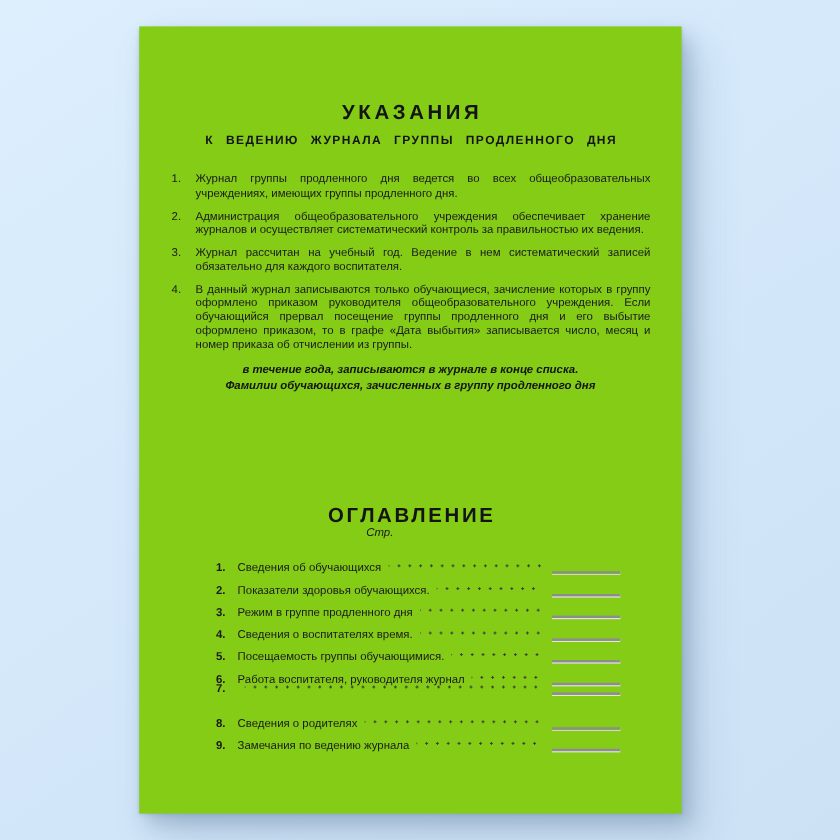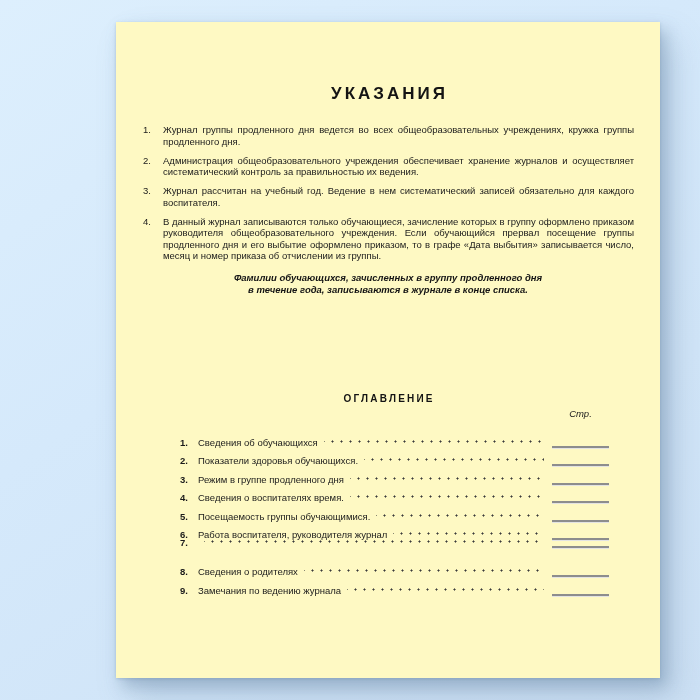--- a/index.html
+++ b/index.html
@@ -3,22 +3,22 @@
 <meta charset="utf-8">
 <style>
   html,body{margin:0;padding:0;}
   body{
     width:700px;height:700px;overflow:hidden;
     font-family:"Liberation Sans","DejaVu Sans",sans-serif;
     background:linear-gradient(145deg,#ddeffd 0%,#d5e9fb 40%,#cde1f5 100%);
     position:relative;
   }
   .page{
-    position:absolute;left:116px;top:22px;width:544px;height:656px;
-    background:#fef9c3;
+    position:absolute;left:116px;top:22px;width:452px;height:656px;
+    background:#84cc16;
     box-shadow:0 1px 3px rgba(110,140,170,.35),
                6px 8px 14px rgba(110,140,170,.40),
                14px 18px 30px rgba(110,140,170,.30);
     box-sizing:border-box;
     color:#1a1a1a;
   }
   .title{
     margin:62px 0 0 0;text-align:center;
     font-size:17px;line-height:20px;font-weight:bold;
     letter-spacing:3px;text-indent:3px;color:#141414;
@@ -35,25 +35,25 @@
   .inst{display:flex;margin:0 0 7.5px 0;}
   .inst-num{flex:0 0 20px;font-weight:normal;}
   .inst-text{flex:1 1 auto;margin:0;text-align:justify;}
   .note{
     margin:10px 0 0 0;text-align:center;
     font-size:9.5px;line-height:12.5px;
     font-weight:bold;font-style:italic;color:#141414;
   }
   .toc-heading{
     margin:94px 0 0 0;text-align:center;
-    font-size:10px;line-height:15px;font-weight:bold;
+    font-size:17px;line-height:15px;font-weight:bold;
     letter-spacing:2.2px;text-indent:2.2px;color:#141414;
   }
   .str-row{
-    display:flex;justify-content:flex-end;
+    display:flex;justify-content:center;
     padding-right:51px;margin-top:2px;
   }
   .str{
     width:57px;text-align:center;
     font-size:9.5px;line-height:12px;font-style:italic;
   }
   .toc{margin:6px 0 0 0;padding:0 51px 0 64px;}
   .toc-row{
     display:flex;align-items:baseline;
     height:18.5px;font-size:9.5px;line-height:12px;
@@ -72,43 +72,44 @@
     border-bottom:2px solid #8d8d8d;
     box-shadow:0 1px 0 #e3e3e3;
   }
 </style>
 </head>
 <body>
 
 <div class="page">
 
   <h1 class="title">УКАЗАНИЯ</h1>
+  <h2 class="subtitle">К ВЕДЕНИЮ ЖУРНАЛА ГРУППЫ ПРОДЛЕННОГО ДНЯ</h2>
 
   <ol class="instructions">
     <li class="inst">
       <span class="inst-num">1.</span>
-      <p class="inst-text">Журнал группы продленного дня ведется во всех общеобразовательных учреждениях, кружка группы продленного дня.</p>
+      <p class="inst-text">Журнал группы продленного дня ведется во всех общеобразовательных учреждениях, имеющих группы продленного дня.</p>
     </li>
     <li class="inst">
       <span class="inst-num">2.</span>
       <p class="inst-text">Администрация общеобразовательного учреждения обеспечивает хранение журналов и осуществляет систематический контроль за правильностью их ведения.</p>
     </li>
     <li class="inst">
       <span class="inst-num">3.</span>
       <p class="inst-text">Журнал рассчитан на учебный год. Ведение в нем систематический записей обязательно для каждого воспитателя.</p>
     </li>
     <li class="inst">
       <span class="inst-num">4.</span>
       <p class="inst-text">В данный журнал записываются только обучающиеся, зачисление которых в группу оформлено приказом руководителя общеобразовательного учреждения. Если обучающийся прервал посещение группы продленного дня и его выбытие оформлено приказом, то в графе «Дата выбытия» записывается число,  месяц и номер приказа об отчислении из группы.</p>
     </li>
   </ol>
 
   <div class="note">
+    <div>в течение года, записываются в журнале в конце списка.</div>
     <div>Фамилии обучающихся, зачисленных в группу продленного дня</div>
-    <div>в течение года, записываются в журнале в конце списка.</div>
   </div>
 
   <h3 class="toc-heading">ОГЛАВЛЕНИЕ</h3>
 
   <div class="str-row">
     <span class="str">Стр.</span>
   </div>
 
   <div class="toc">
     <div class="toc-row">

